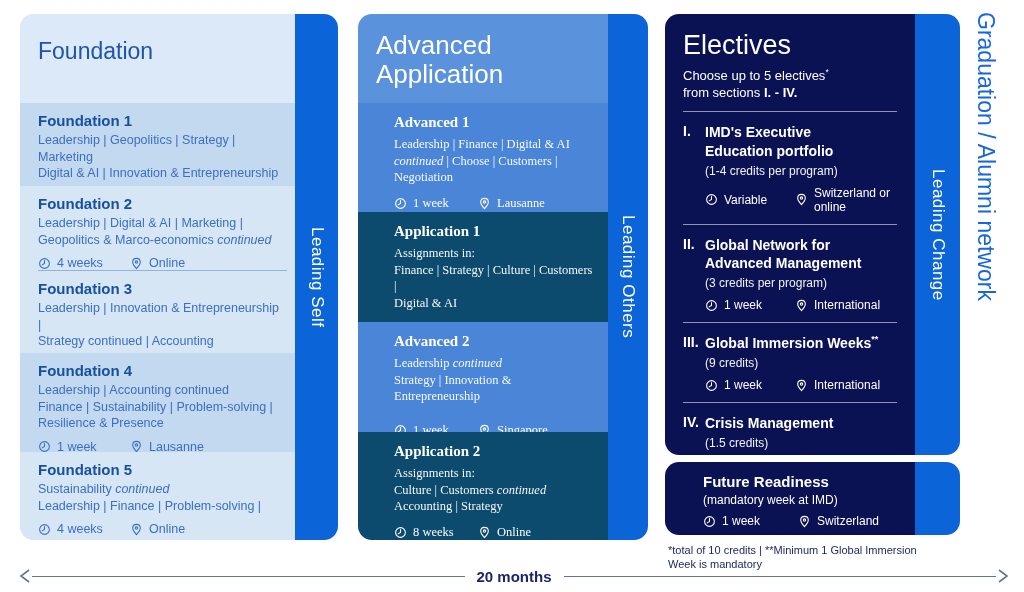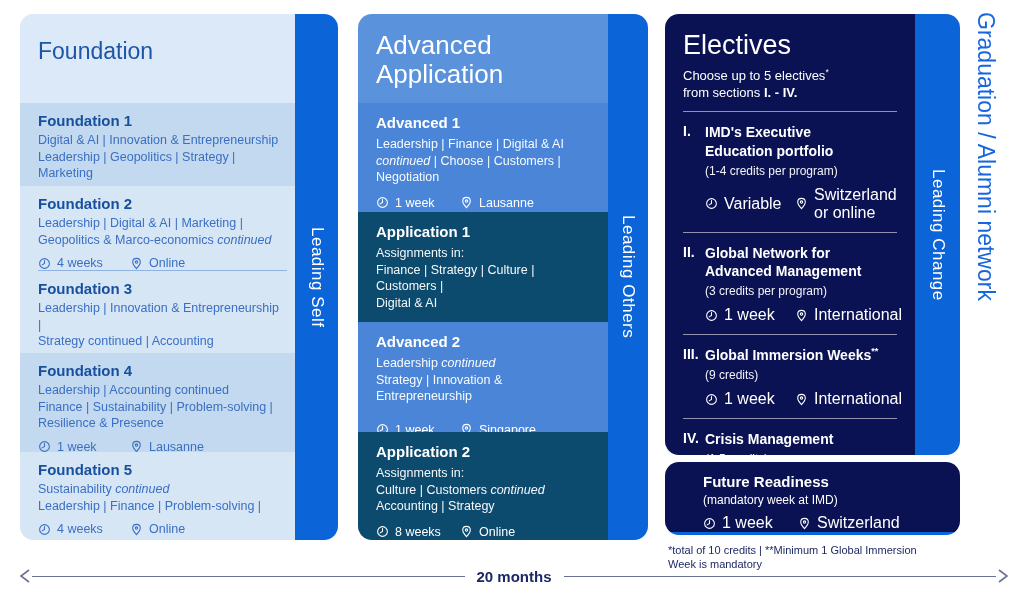--- a/index.html
+++ b/index.html
@@ -27,44 +27,44 @@
   .meta { display:flex; align-items:center; margin-top:8px; font-size:12.5px; color:#3a6fc4; }
   .m1,.m2 { display:flex; align-items:center; gap:6px; }
   .m1 { width:92px; flex:0 0 auto; }
   .ic { width:13px; height:13px; flex:0 0 auto; }
   .h83{height:83px}.h84{height:84px}.h82{height:82px}.h99{height:99px}.h88{height:88px}
   .fdivider { height:1px; background:#8fb3e0; margin:0 8px 0 18px; }
   
   .ad-card { left:358px; top:14px; width:290px; height:526px; }
   .ad-card .strip { flex-basis:40px; }
   .ad-header { height:89px; background:#5b92dc; color:#ffffff; font-size:26px; line-height:1.13; padding:17px 18px 0; white-space:pre-line; }
-  .ab { padding:11px 12px 0 18px; color:#ffffff; }
+  .ab { padding:11px 12px 0 36px; color:#ffffff;font-family:Liberation Serif, serif; }
   .ab.adv { background:#4a85d8; }
   .ab.app { background:#0c4a6e; }
   .ab .b-title { color:#ffffff; margin-bottom:5px; }
   .ab .b-lines { color:rgba(255,255,255,.96); }
   .ab .meta { color:#ffffff; margin-top:10px; }
   .ab .m1 { width:84px; }
   .h109{height:109px}.h110{height:110px}.h108{height:108px}
   
   .el-card { left:665px; top:14px; width:295px; height:441px; }
   .el-card .strip, .fut-card .strip { flex-basis:45px; }
   .el-card .content, .fut-card .content { background:#0a1253; color:#ffffff; }
   .el-header { padding:16px 18px 0; }
   .el-title { font-size:27px; }
   .el-sub { font-size:13px; line-height:1.32; margin-top:6px; }
   .divider { border-top:1px solid rgba(255,255,255,.55); margin:10px 18px 0; }
   .esec { display:flex; padding:11px 18px 0; }
   .enum { flex:0 0 22px; font-weight:700; font-size:14px; }
   .esec-title { font-weight:700; font-size:14px; line-height:1.3; }
   .ecredits { font-size:12px; margin-top:4px; color:rgba(255,255,255,.95); }
-  .esec .meta, .fut-card .meta { font-size:16px; color:#ffffff; }
+  .esec .meta, .fut-card .meta { font-size:12px; color:#ffffff; }
   .esec .m1 { width:90px; }
   
-  .fut-card { left:665px; top:462px; width:295px; height:73px;flex-direction:column; }
+  .fut-card { left:665px; top:462px; width:295px; height:73px; }
   .fut-card .content { padding:11px 0 0 38px; }
   .fut-title { font-size:15px; font-weight:700; }
   .fut-sub { font-size:12px; margin-top:3px; }
   .fut-card .meta { margin-top:7px; }
   .fut-card .m1 { width:95px; }
   
   .grad-label { position:absolute; left:972px; top:12px; height:400px; writing-mode:vertical-rl; font-size:23px; color:#1766df; }
   
   .footnote { position:absolute; left:668px; top:543px; width:300px; font-size:11px; line-height:1.3; color:#1e2a66; }
   
@@ -80,22 +80,22 @@
 
 <div class="canvas">
 
   <div class="card fd-card">
     <div class="content">
       <div class="fd-header">Foundation</div>
 
       <div class="fb dark h83">
         <div class="b-title">Foundation 1</div>
         <div class="b-lines">
+            <div><span>Leadership | Geopolitics | Strategy | Marketing</span></div>
             <div><span>Digital &amp; AI | Innovation &amp; Entrepreneurship</span></div>
-            <div><span>Leadership | Geopolitics | Strategy | Marketing</span></div>
           </div>
         <div class="meta">
           <span class="m1">
               <svg class="ic" viewBox="0 0 24 24">
                 <circle cx="12" cy="12" r="9" fill="none" stroke="currentColor" stroke-width="2"></circle>
                 <path d="M12 6.5V12l-4.3 2.6" fill="none" stroke="currentColor" stroke-width="2" stroke-linecap="round"></path>
               </svg>
               <span>1 week</span>
             </span>
           <span class="m2">

